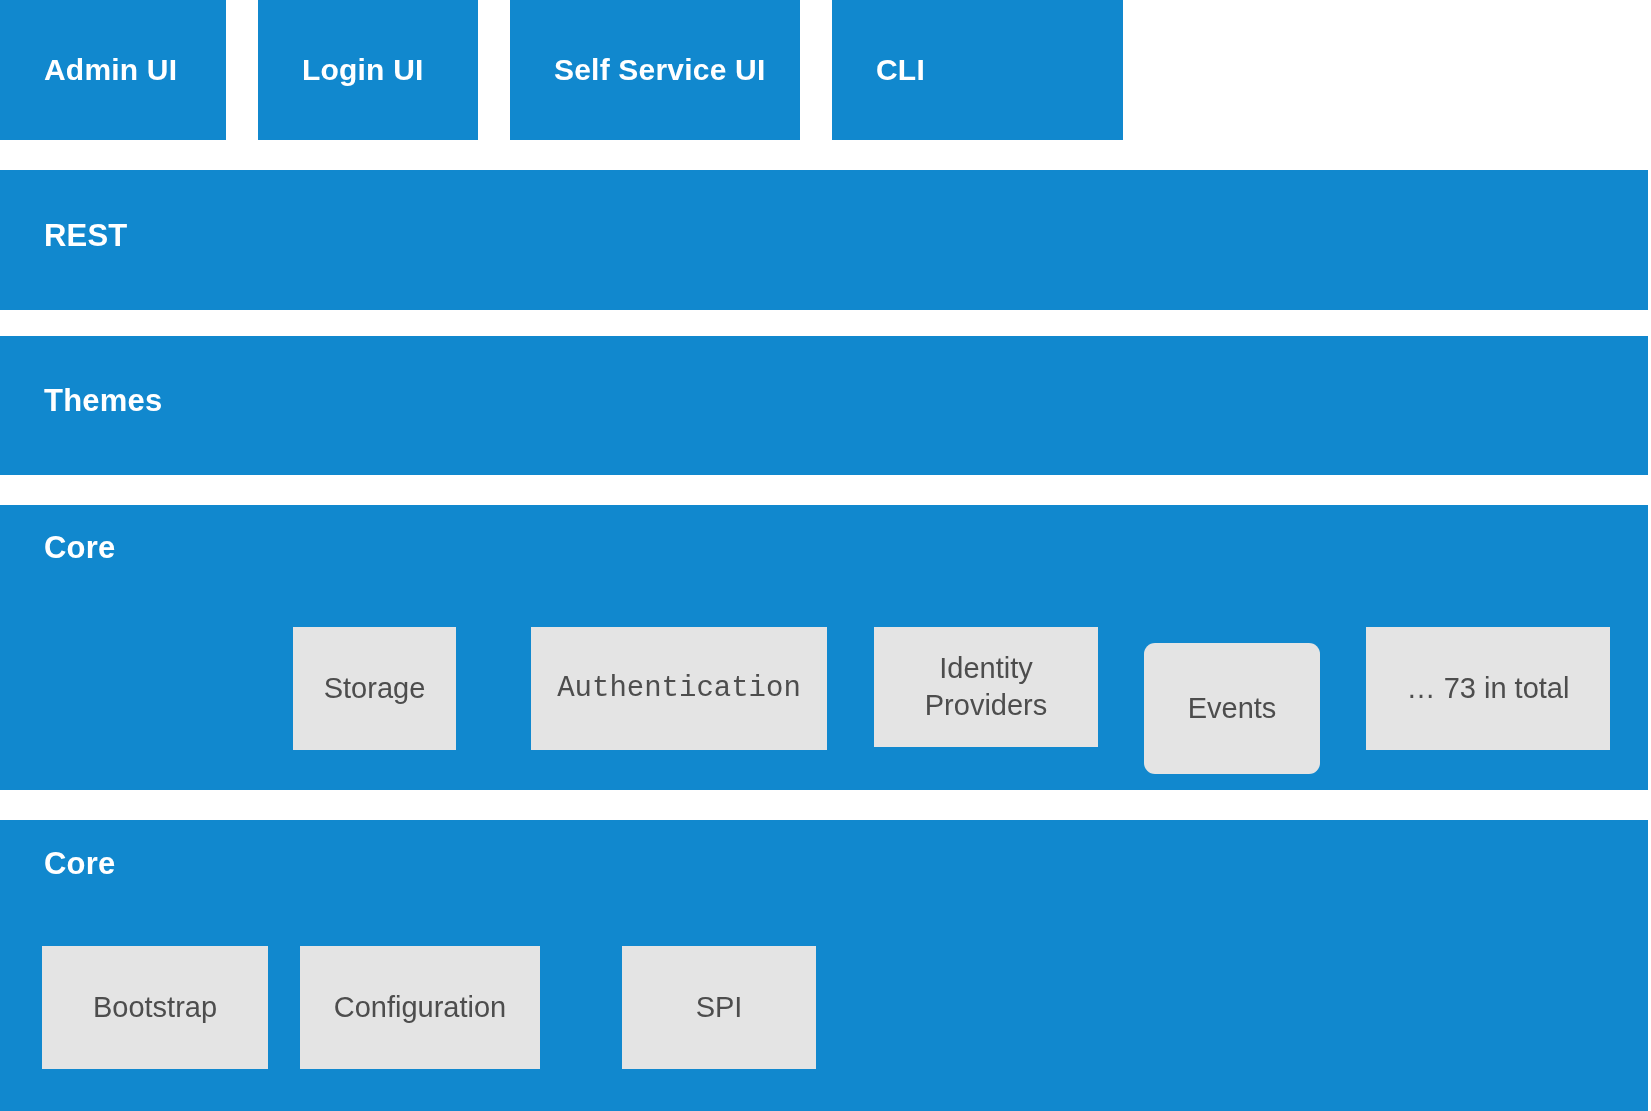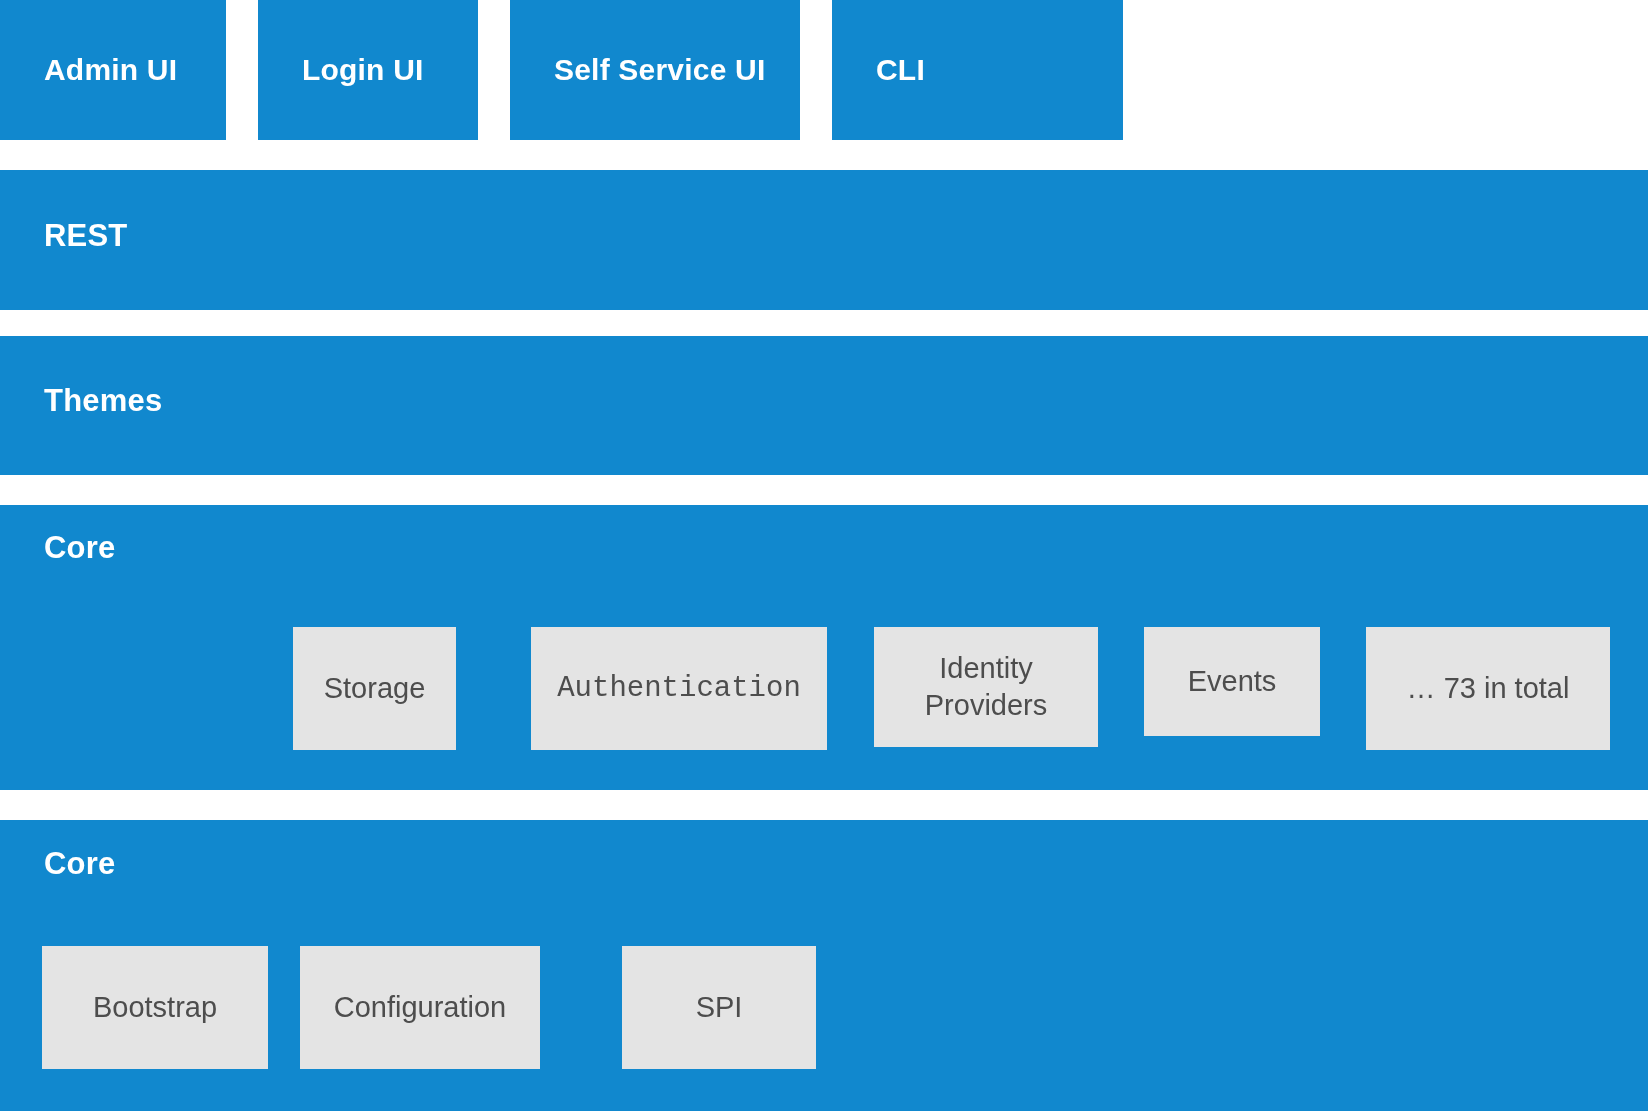--- a/index.html
+++ b/index.html
@@ -106,21 +106,21 @@
 
     <div class="gray-box" style="left:531px; top:122px; width:296px; height:123px;font-family:Liberation Mono, monospace;">
       <span class="gray-label">Authentication</span>
     </div>
 
     <div class="gray-box" style="left:874px; top:122px; width:224px; height:120px;">
       <span class="gray-label">Identity
 Providers</span>
     </div>
 
-    <div class="gray-box" style="left:1144px; top:122px; width:176px; height:109px;">
+    <div class="gray-box" style="left:1144px; top:138px; width:176px; height:131px;border-radius:11px;">
       <span class="gray-label">Events</span>
     </div>
 
     <div class="gray-box" style="left:1366px; top:122px; width:244px; height:123px;">
       <span class="gray-label">… 73 in total</span>
     </div>
   </div>
 
   <div class="blue-box layer-band" style="left:0px; top:820px; width:1648px; height:326px;">
     <span class="blue-label" style="top:26px;">Core</span>

